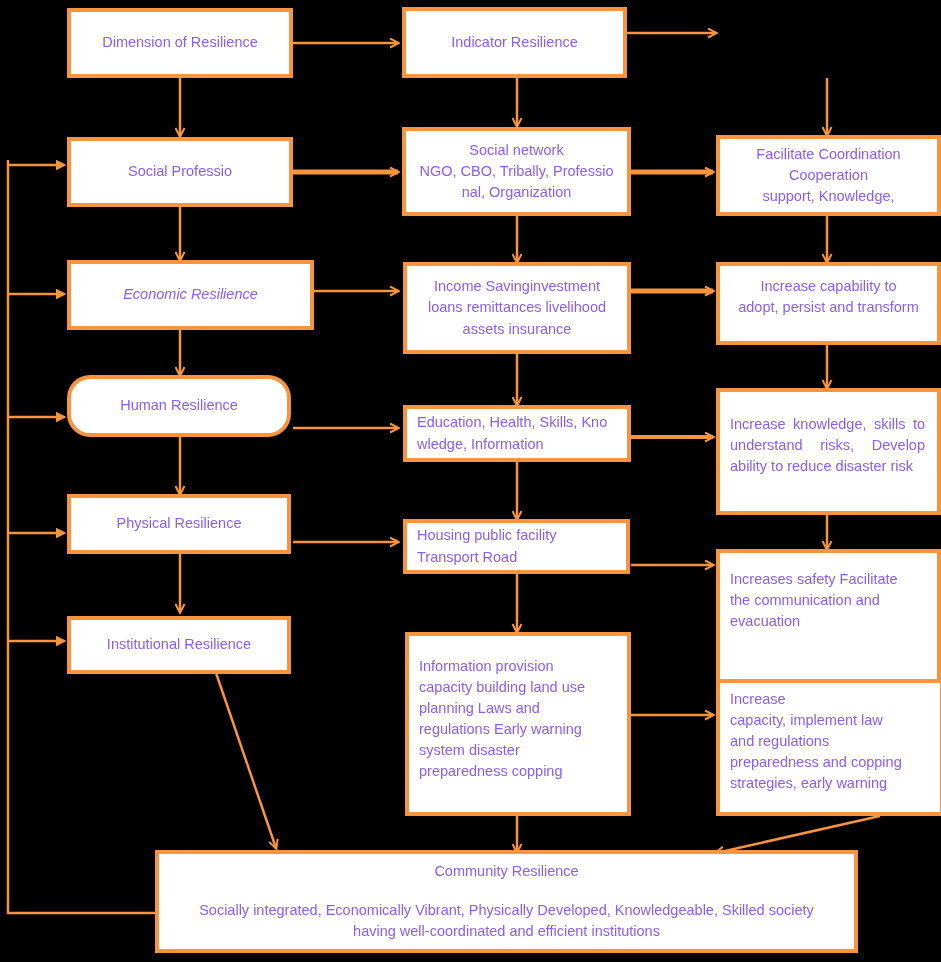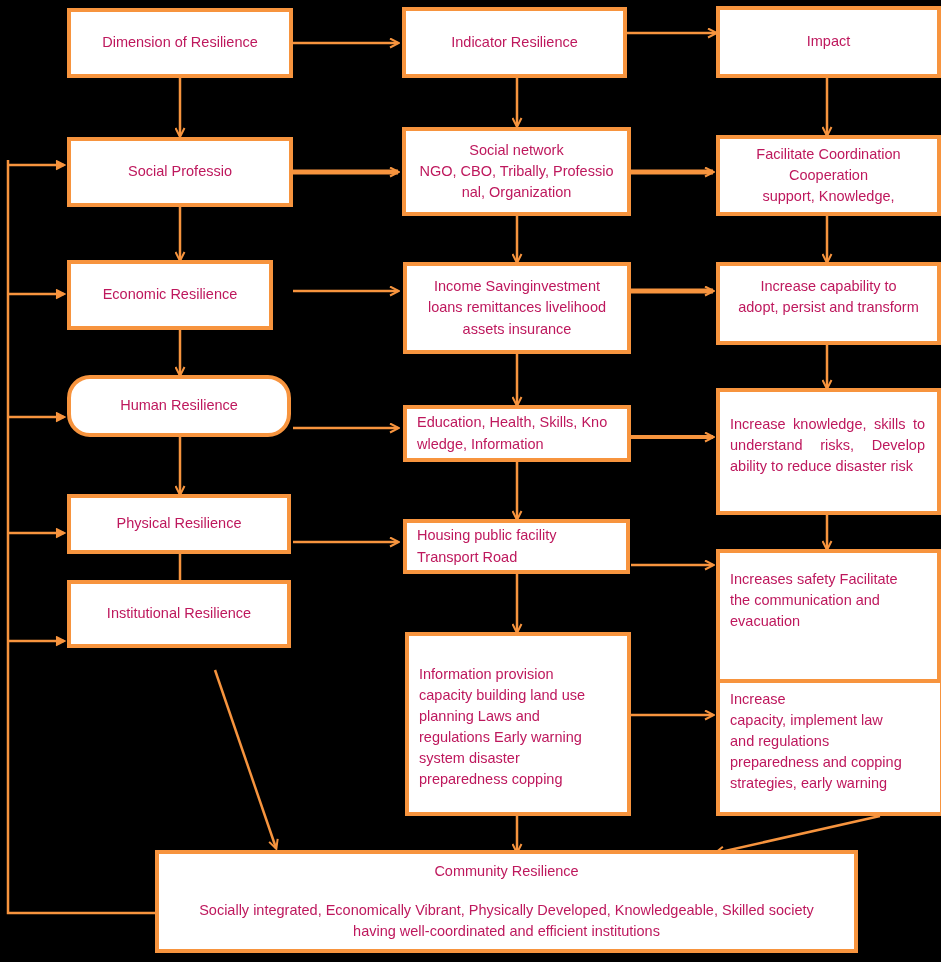--- a/index.html
+++ b/index.html
@@ -14,21 +14,21 @@
     height: 962px;
     background: #000000;
     overflow: hidden;
     font-family: "Liberation Sans", sans-serif;
   }
   .node {
     position: absolute;
     background: #FFFFFF;
     border: 4px solid #F7943E;
     box-sizing: border-box;
-    color: #be185d;
+    color: #8b5cf6;
     font-size: 14.5px;
     line-height: 1.45;
     display: flex;
     flex-direction: column;
     justify-content: center;
     padding: 6px 10px;
     align-items: center;
   }
   .node .txt { display: block; width: 100%; }
   .center   { text-align: center; }
@@ -112,41 +112,38 @@
   </svg>
 
   <div class="node center" style="left:67px;  top:8px;  width:226px; height:70px;">
     <span class="txt">Dimension of Resilience</span>
   </div>
 
   <div class="node center" style="left:402px; top:7px;  width:225px; height:71px;">
     <span class="txt">Indicator Resilience</span>
   </div>
 
-  <div class="node center" style="left:716px; top:6px;  width:225px; height:72px;">
-    <span class="txt">Impact</span>
-  </div>
 
   <div class="node center" style="left:67px;  top:137px; width:226px; height:70px;">
     <span class="txt">Social Professio</span>
   </div>
 
-  <div class="node center" style="left:67px;  top:260px; width:206px; height:70px;">
+  <div class="node center" style="left:67px;  top:260px; width:247px; height:70px;font-style:italic;">
     <span class="txt">Economic Resilience</span>
   </div>
 
   <div class="node center" style="left:67px;  top:375px; width:224px; height:62px;border-radius:23px;">
     <span class="txt">Human Resilience</span>
   </div>
 
   <div class="node center" style="left:67px;  top:494px; width:224px; height:60px;">
     <span class="txt">Physical Resilience</span>
   </div>
 
-  <div class="node center" style="left:67px;  top:580px; width:224px; height:68px;">
+  <div class="node center" style="left:67px;  top:616px; width:224px; height:58px;">
     <span class="txt">Institutional Resilience</span>
   </div>
 
   <div class="node center" style="left:402px; top:127px; width:229px; height:89px;">
     <span class="txt">Social network</span>
     <span class="txt">NGO, CBO, Tribally, Professio</span>
     <span class="txt">nal, Organization</span>
   </div>
 
   <div class="node center" style="left:403px; top:262px; width:228px; height:92px;">
@@ -158,21 +155,21 @@
   <div class="node left" style="left:403px; top:405px; width:228px; height:57px;">
     <span class="txt">Education, Health, Skills, Kno</span>
     <span class="txt">wledge, Information</span>
   </div>
 
   <div class="node left" style="left:403px; top:519px; width:227px; height:55px;">
     <span class="txt">Housing public facility</span>
     <span class="txt">Transport Road</span>
   </div>
 
-  <div class="node left top" style="left:405px; top:632px; width:226px; height:184px; padding-top:28px;">
+  <div class="node left top" style="left:405px; top:632px; width:226px; height:184px; padding-top:20px;">
     <span class="txt">Information provision</span>
     <span class="txt">capacity building land use</span>
     <span class="txt">planning Laws and</span>
     <span class="txt">regulations Early warning</span>
     <span class="txt">system disaster</span>
     <span class="txt">preparedness copping</span>
   </div>
 
   <div class="node center" style="left:716px; top:135px; width:225px; height:81px;">
     <span class="txt">Facilitate Coordination</span>

